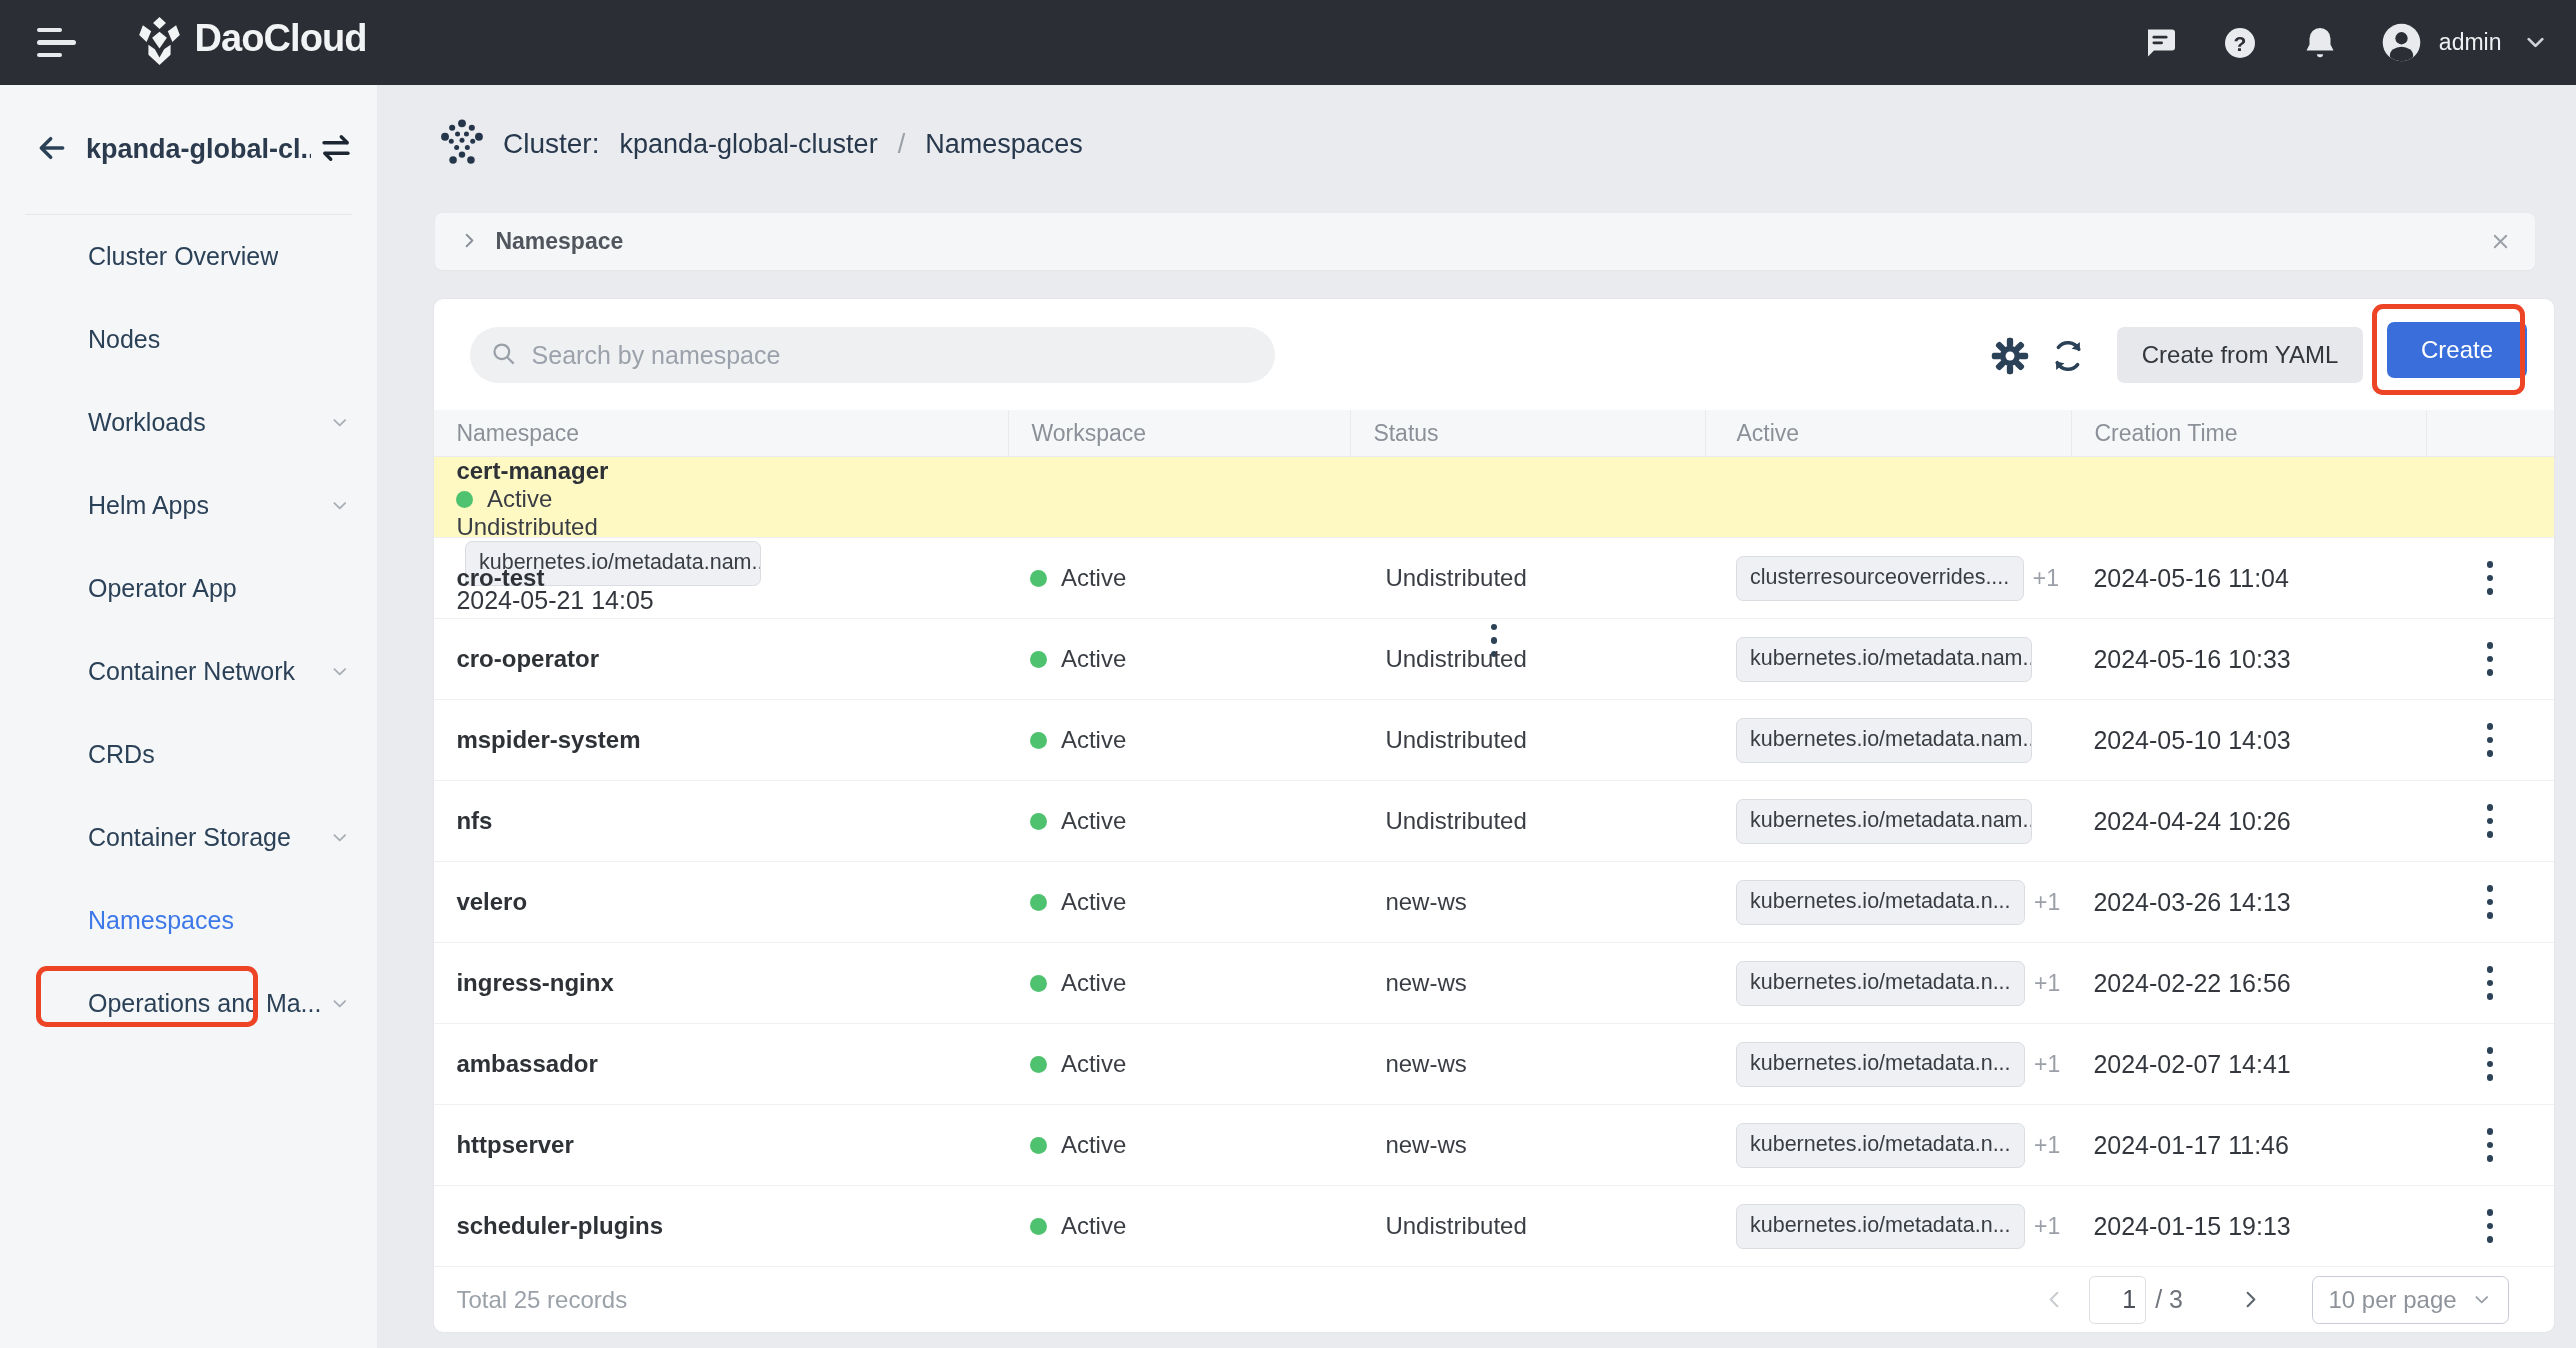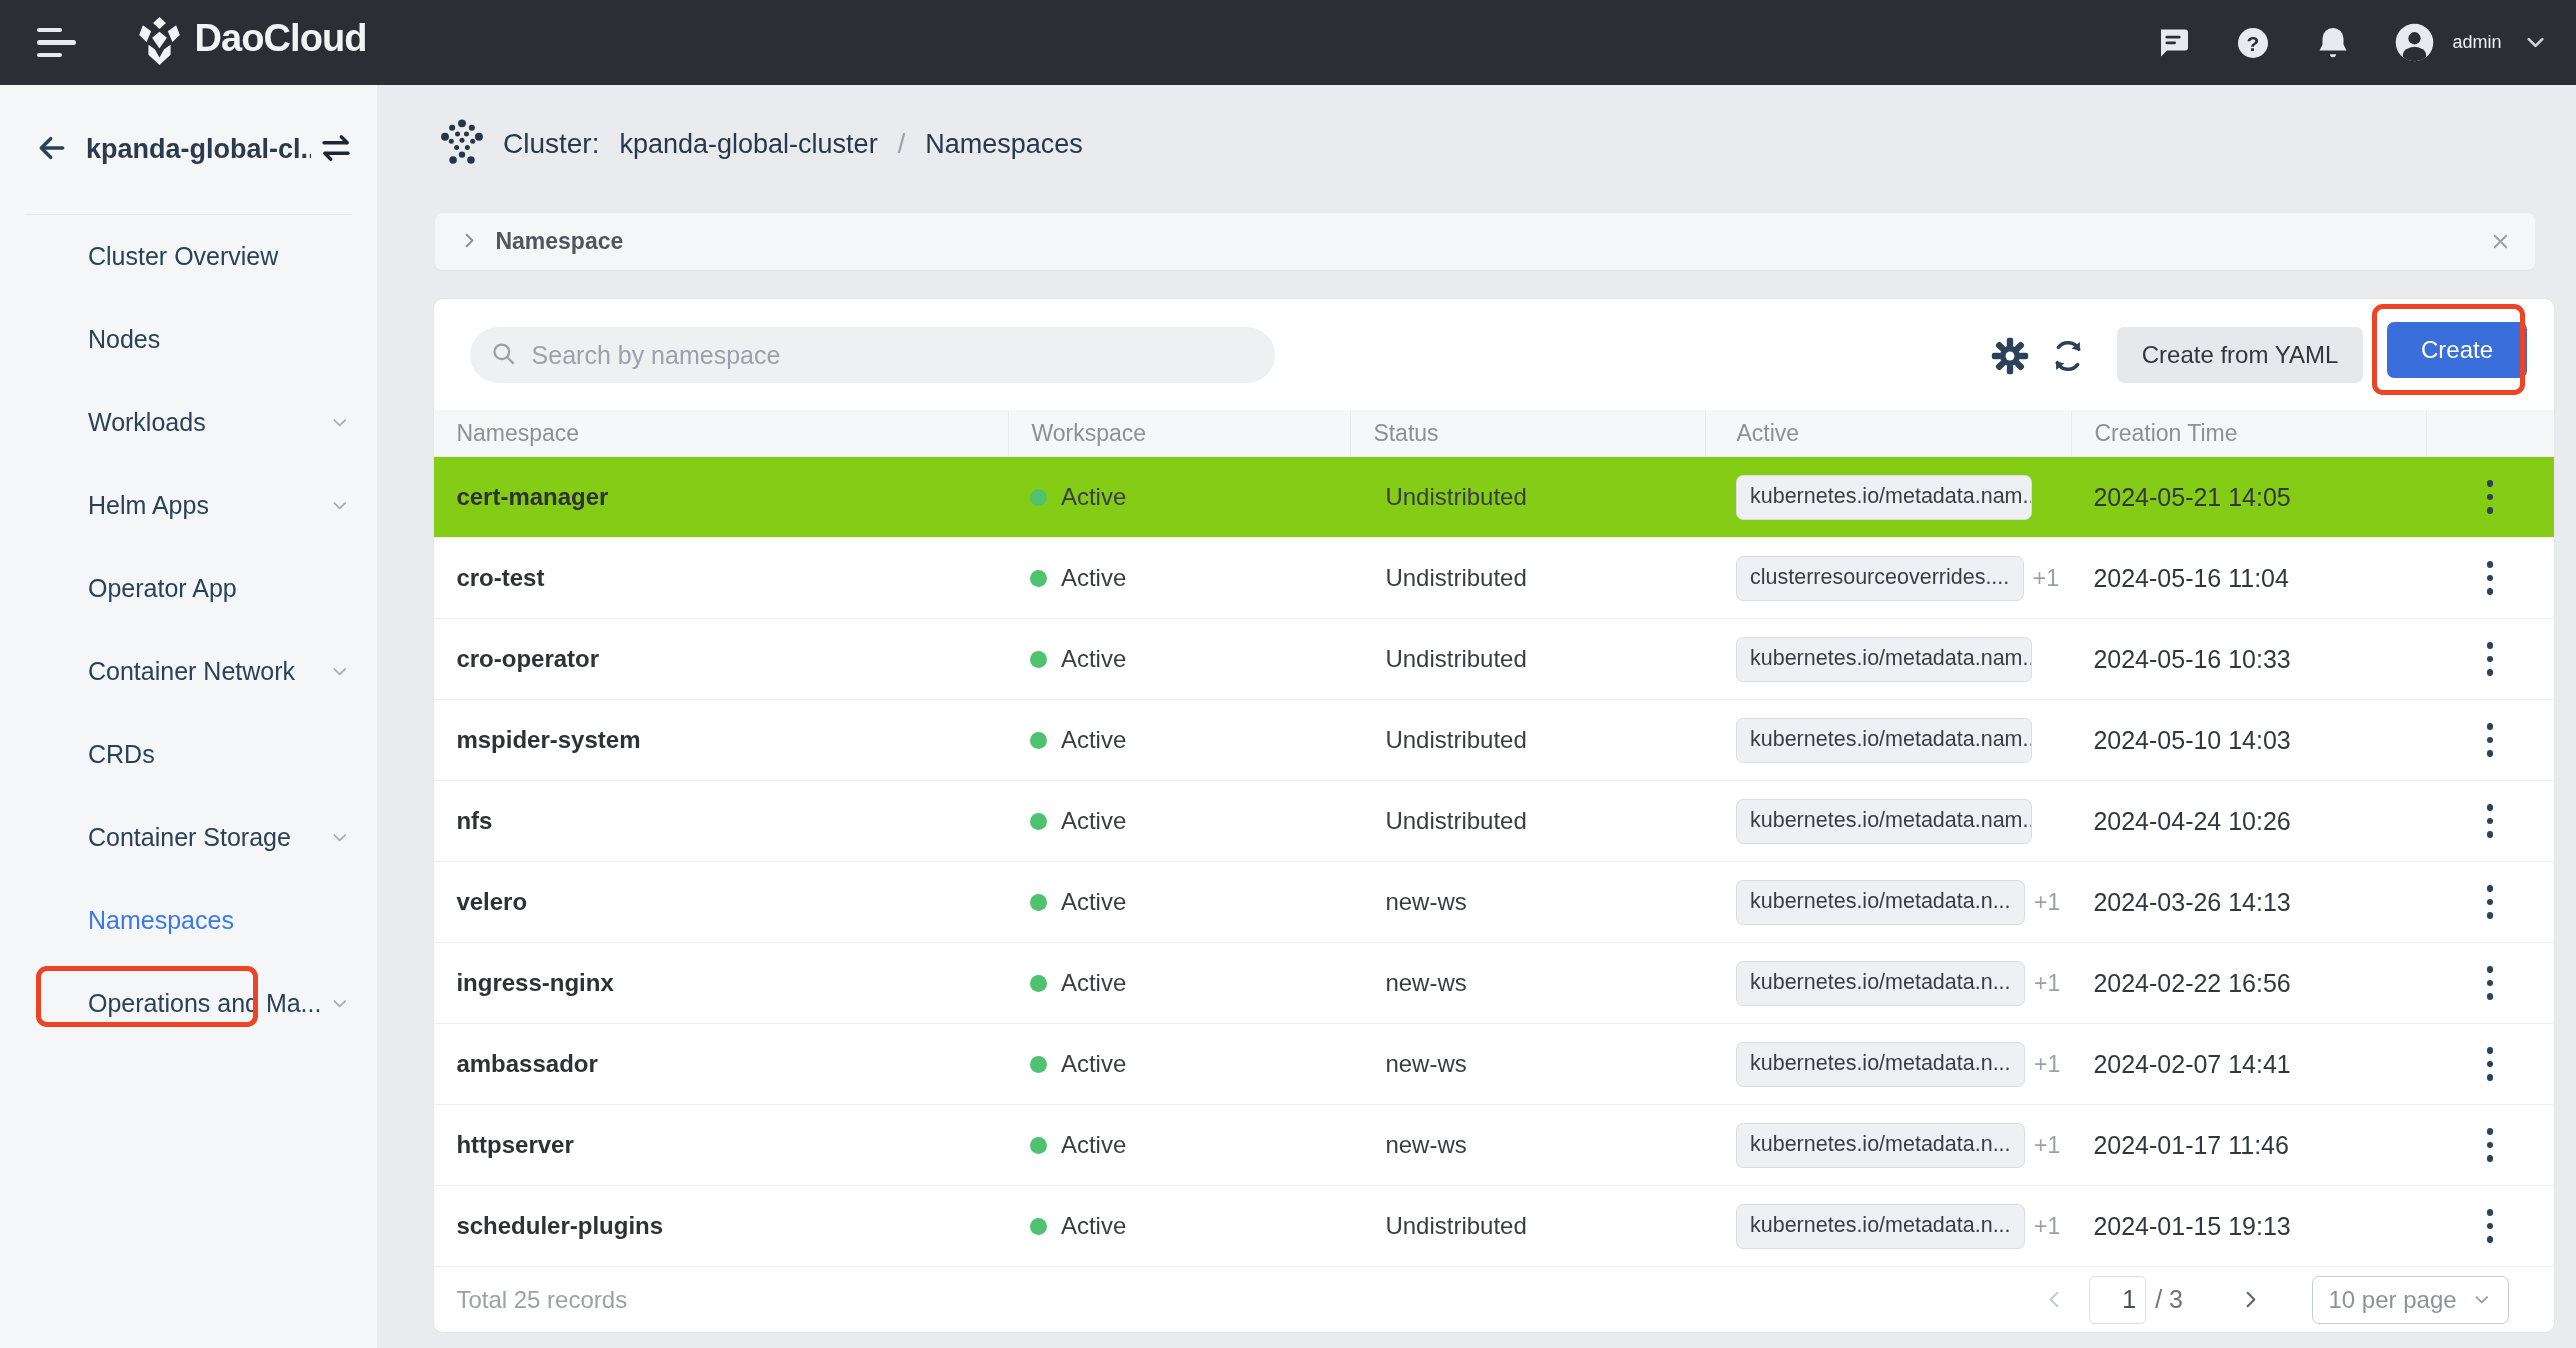--- a/index.html
+++ b/index.html
@@ -19,21 +19,21 @@
   .burger{width:41px;display:flex;flex-direction:column;gap:8px;cursor:pointer;}
   .burger i{display:block;height:4.5px;border-radius:2.7px;background:#e8eaee;}
   .burger i:nth-child(1){width:25px;}
   .burger i:nth-child(2){width:39px;}
   .burger i:nth-child(3){width:25px;}
   .brand{display:flex;margin-left:61px;gap:14.4px;}
   .brand-name{color:#f2f3f5;font-size:38px;font-weight:bold;letter-spacing:-0.9px;}
   .tb-right{margin-left:auto;display:flex;align-items:center;gap:42px;}
   .tb-ic{width:38px;height:38px;display:flex;align-items:center;justify-content:center;cursor:pointer;}
   .avatar{width:41px;height:41px;}
-  .tb-user{color:#eef0f3;font-size:18px;margin-left:-25px;}
+  .tb-user{color:#eef0f3;font-size:23px;margin-left:-25px;}
   .tb-chev{margin-left:-27px;}
   
   .sidebar{position:absolute;left:0;top:85px;width:378px;bottom:0;background:#f5f6f8;border-right:0.9px solid #e8eaed;}
   .side-head{display:flex;align-items:center;padding:45px 23px 0 36px;}
   .side-title{flex:1;font-size:27px;font-weight:bold;color:#2b3a4d;white-space:nowrap;overflow:hidden;margin:0 7.2px 0 18px;}
   .side-div{margin:45px 25px 0 25px;border-top:0.9px solid #e4e6ea;}
   .side-menu{display:flex;flex-direction:column;}
   .side-item{height:83px;display:flex;align-items:center;padding:0 27px 0 56px;font-size:25px;color:#2b4157;cursor:pointer;}
   .side-item .lbl{white-space:nowrap;overflow:hidden;margin-left:32px;}
   .side-item svg{margin-left:auto;flex:none;}
@@ -67,21 +67,21 @@
     font-size:24px;cursor:pointer;}
   .btn-yaml{left:1683px;width:246px;background:#e6e8ec;color:#33373b;}
   .btn-create{left:1953px;top:23px;width:140px;background:var(--primary-blue);color:#ffffff;}
   
   .thead{position:absolute;left:0;top:111px;width:100%;height:47px;background:#f6f7f9;display:flex;
     border-bottom:1.8px solid #e9ebee;}
   .th{display:flex;align-items:center;padding-left:22.4px;font-size:23px;color:#8c9199;}
   .th + .th{border-left:0.9px solid #e8eaec;}
   .tbody{position:absolute;left:0;top:158px;width:100%;}
   .trow{display:flex;height:81px;border-bottom:1.8px solid #eef0f2;background:#fff;}
-  .trow.hl{background:#84cc16;}
+  .trow.hl{background:#fef9c3;flex-direction:column;}
   .td{display:flex;align-items:center;padding-left:22.4px;min-width:0;}
   .c-ns{width:574px;flex:none;}
   .c-status{width:355px;flex:none;}
   .c-ws{width:342px;flex:none;}
   .c-labels{width:366px;flex:none;padding-left:30.5px;}
   .c-time{width:355px;flex:none;}
   .c-act{flex:1;justify-content:center;padding-left:0;}
   .ns-name{font-size:24px;font-weight:bold;color:#2e3237;cursor:pointer;}
   .dot{width:17px;height:17px;border-radius:50%;background:var(--status-green);flex:none;}
   .stxt{font-size:24px;color:#3a3e44;margin-left:13.5px;}

